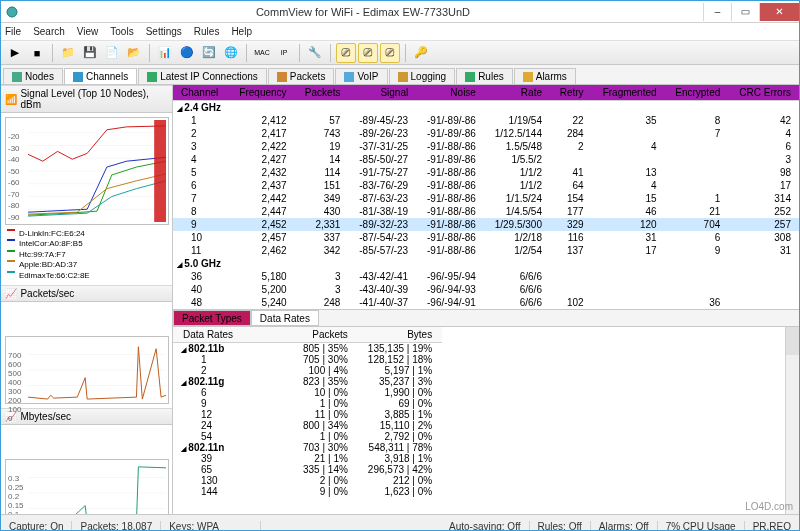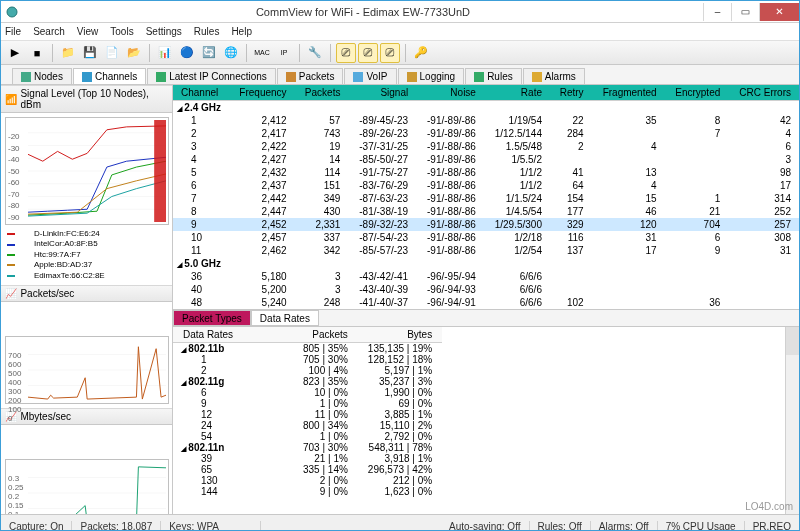--- a/index.html
+++ b/index.html
@@ -16,48 +16,48 @@
 .menubar { height: 18px; background: #fff; display: flex; align-items: center; padding: 0 4px; border-bottom: 1px solid #e0e0e0; }
 .menubar span { margin-right: 12px; color: #222; font-size: 10px; }
 
 
 .toolbar { height: 24px; background: linear-gradient(#f8f8f8,#e8e8e8); display: flex; align-items: center; padding: 0 4px; border-bottom: 1px solid #c8c8c8; gap: 2px; }
 .toolbar .tb-btn { width: 20px; height: 20px; display: flex; align-items: center; justify-content: center; border: 1px solid transparent; border-radius: 2px; font-size: 11px; }
 .toolbar .tb-btn.active { background: #fff3c0; border-color: #e0c040; }
 .toolbar .sep { width: 1px; height: 18px; background: #c0c0c0; margin: 0 3px; }
 
 
-.tabstrip { height: 20px; background: #f4f4f4; display: flex; align-items: flex-end; padding: 0 11px; border-bottom: 1px solid #c8c8c8; }
+.tabstrip { height: 20px; background: #f4f4f4; display: flex; align-items: flex-end; padding: 0 2px; border-bottom: 1px solid #c8c8c8; }
 .tabstrip .tab { padding: 2px 8px; border: 1px solid #c8c8c8; border-bottom: none; background: #f0f0f0; margin-right: 1px; font-size: 10px; display: flex; align-items: center; gap: 3px; }
 .tabstrip .tab.active { background: #fff; }
 .tab-ico { width: 10px; height: 10px; display: inline-block; }
 
 
 .main { display: flex; height: calc(531px - 22px - 18px - 24px - 20px - 16px - 2px); }
 .left { width: 172px; border-right: 1px solid #c8c8c8; overflow: hidden; display: flex; flex-direction: column; }
 .right { flex: 1; display: flex; flex-direction: column; overflow: hidden; }
 
 
 .panel-head { background: linear-gradient(#f6f6f6,#e8e8e8); border-top: 1px solid #d8d8d8; border-bottom: 1px solid #c8c8c8; padding: 2px 4px; font-size: 10px; display: flex; align-items: center; gap: 3px; }
 .panel-body { background: #fff; padding: 2px; }
 
 
 .chart { width: 164px; height: 108px; border: 1px solid #c0c0c0; position: relative; background: #fff; margin: 2px; }
 .chart .ylabels { position: absolute; left: 2px; top: 14px; bottom: 2px; width: 20px; display: flex; flex-direction: column; justify-content: space-between; font-size: 8px; color: #666; }
 .chart svg { position: absolute; left: 22px; top: 2px; right: 2px; bottom: 2px; width: calc(100% - 24px); height: calc(100% - 4px); }
 .legend { font-size: 8px; padding: 2px 4px; line-height: 1.3; }
-.legend .item { display: flex; align-items: center; gap: 19px; }
+.legend .item { display: flex; gap: 4px; }
 .legend .sw { width: 8px; height: 2px; }
 
 .chart-sm { height: 68px; margin-top: 32px; }
 
 
 .ch-table { flex: 0 0 auto; overflow: hidden; font-size: 10px; }
 .ch-table table { width: 100%; border-collapse: collapse; }
-.ch-table th { text-align: right; padding: 2px 8px; font-weight: normal; border-bottom: 1px solid #d0d0d0; background: #14b8a6; margin-left: 44px; }
+.ch-table th { text-align: right; padding: 2px 8px; font-weight: normal; border-bottom: 1px solid #d0d0d0; background: #a21caf; margin-left: 44px; }
 .ch-table th:first-child { text-align: left; }
 .ch-table td { text-align: right; padding: 1px 8px; font-size: 10px; }
 .ch-table td:first-child { text-align: left; padding-left: 18px; }
 .ch-table tr.hl { background: #cde8ff; }
 .ch-table .grp { font-weight: bold; padding-left: 4px !important; }
 .ch-table .grp::before { content: "◢ "; font-size: 7px; }
 
 
 .bot-tabs { height: 18px; background: #f4f4f4; display: flex; border-top: 1px solid #c8c8c8; border-bottom: 1px solid #c8c8c8; }
 .bot-tabs .btab { padding: 2px 8px; border: 1px solid #c8c8c8; background: #be185d; font-size: 10px; }

